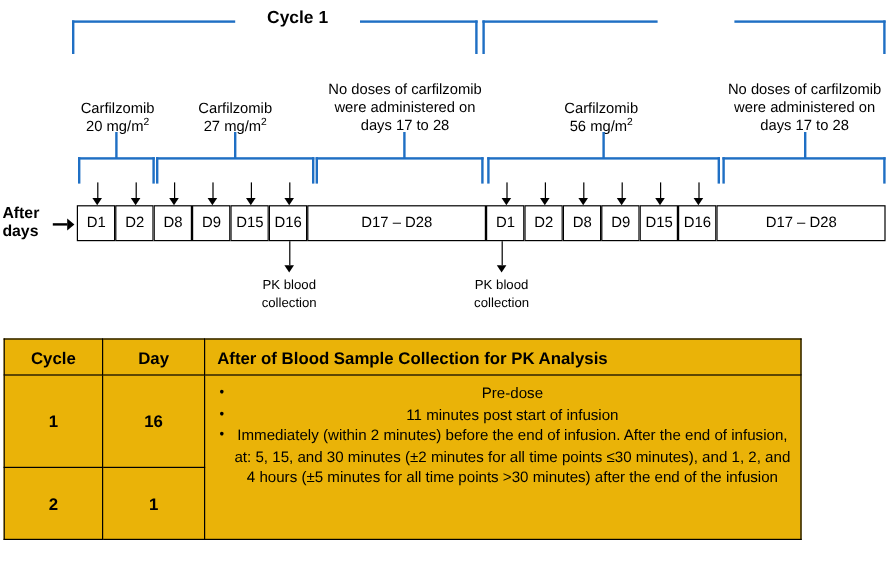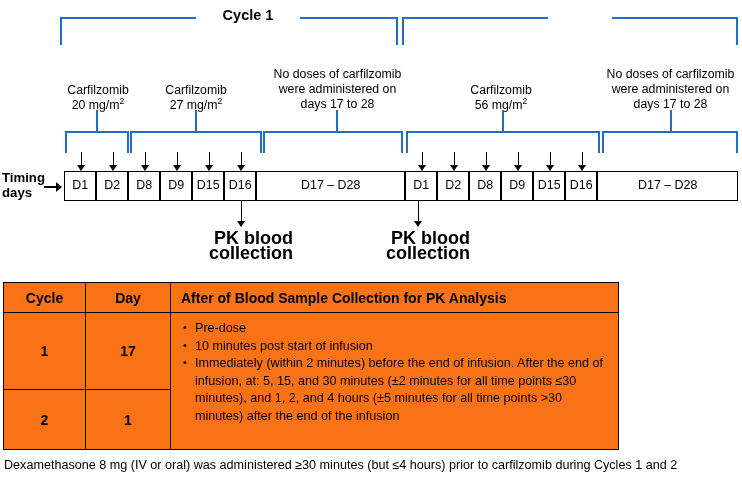--- a/index.html
+++ b/index.html
@@ -73,54 +73,54 @@
   .dn-arrow .head {
     position:absolute; left:0; bottom:0;
     width:0; height:0;
     border-left:4.5px solid transparent;
     border-right:4.5px solid transparent;
     border-top:6px solid #000;
   }
 
   .pk-label {
     position: absolute;
-    font-size: 18px;
+    font-size: 11px;
     line-height: 15px;
-    text-align: right;
+    text-align: center;
     white-space: pre-line;
-    font-weight: bold;
   }
 
   .right-arrow {
     position: absolute;
     width: 18px; height: 12px;
   }
   .right-arrow .shaft { position:absolute; left:0; top:5px; width:12px; height:1.8px; background:#000; }
   .right-arrow .head {
     position:absolute; right:0; top:1px;
     width:0;height:0;
     border-top:5px solid transparent;
     border-bottom:5px solid transparent;
     border-left:6px solid #000;
   }
 
   
   #pk-table {
     position: absolute;
     left: 3px;
     top: 282px;
-    width: 616px;
+    width: 665px;
     border-collapse: collapse;
     table-layout: fixed;
-    background: #f97316;
+    background: #eab308;
   }
   #pk-table th, #pk-table td {
     border: 1.7px solid #000;
     padding: 0;
     vertical-align: middle;
+    text-align: center;
   }
   #pk-table th {
     font-weight: bold;
     font-size: 14px;
     height: 29px;
     text-align: center;
   }
   #pk-table th.th-desc { text-align: left; padding-left: 10px; }
   #pk-table td.num {
     text-align: center;
@@ -214,21 +214,21 @@
   <div class="bluebar" style="left:400.8px; top:131px; width:2.2px; height:22px;"></div>
 
   <div class="bluebar" style="left:406px; top:131px; width:194px; height:2.2px;"></div>
   <div class="bluebar" style="left:406px; top:131px; width:2.2px; height:22px;"></div>
   <div class="bluebar" style="left:597.8px; top:131px; width:2.2px; height:22px;"></div>
 
   <div class="bluebar" style="left:602px; top:131px; width:136px; height:2.2px;"></div>
   <div class="bluebar" style="left:602px; top:131px; width:2.2px; height:22px;"></div>
   <div class="bluebar" style="left:735.8px; top:131px; width:2.2px; height:22px;"></div>
 
-  <div class="studydays">Timing
+  <div class="studydays">After
 days</div>
   <div class="right-arrow" style="left:44px; top:181px;">
     <div class="shaft"></div>
       <div class="head"></div>
   </div>
 
   <div class="dn-arrow" style="left:76.5px;  top:152px; height:19px;">
       <div class="shaft" style="height:13px;"></div>
       <div class="head"></div>
     </div>
@@ -317,31 +317,30 @@
     <thead>
       <tr>
         <th>Cycle</th>
         <th>Day</th>
         <th class="th-desc">After of Blood Sample Collection for PK Analysis</th>
       </tr>
     </thead>
     <tbody>
       <tr style="height:77px;">
         <td class="num">1</td>
-        <td class="num">17</td>
+        <td class="num">16</td>
         <td class="desc" rowspan="2">
           <ul class="bullets">
             <li>Pre-dose</li>
-            <li>10 minutes post start of infusion</li>
+            <li>11 minutes post start of infusion</li>
             <li>Immediately (within 2 minutes) before the end of infusion. After the end of infusion, at: 5, 15, and 30 minutes (±2 minutes for all time points ≤30 minutes), and 1, 2, and 4 hours (±5 minutes for all time points &gt;30 minutes) after the end of the infusion</li>
           </ul>
         </td>
       </tr>
       <tr style="height:60px;">
         <td class="num">2</td>
         <td class="num">1</td>
       </tr>
     </tbody>
   </table>
 
-  <div class="footnote">Dexamethasone 8 mg (IV or oral) was administered ≥30 minutes (but ≤4 hours) prior to carfilzomib during Cycles 1 and 2</div>
 
 </div>
 
 </body></html>

